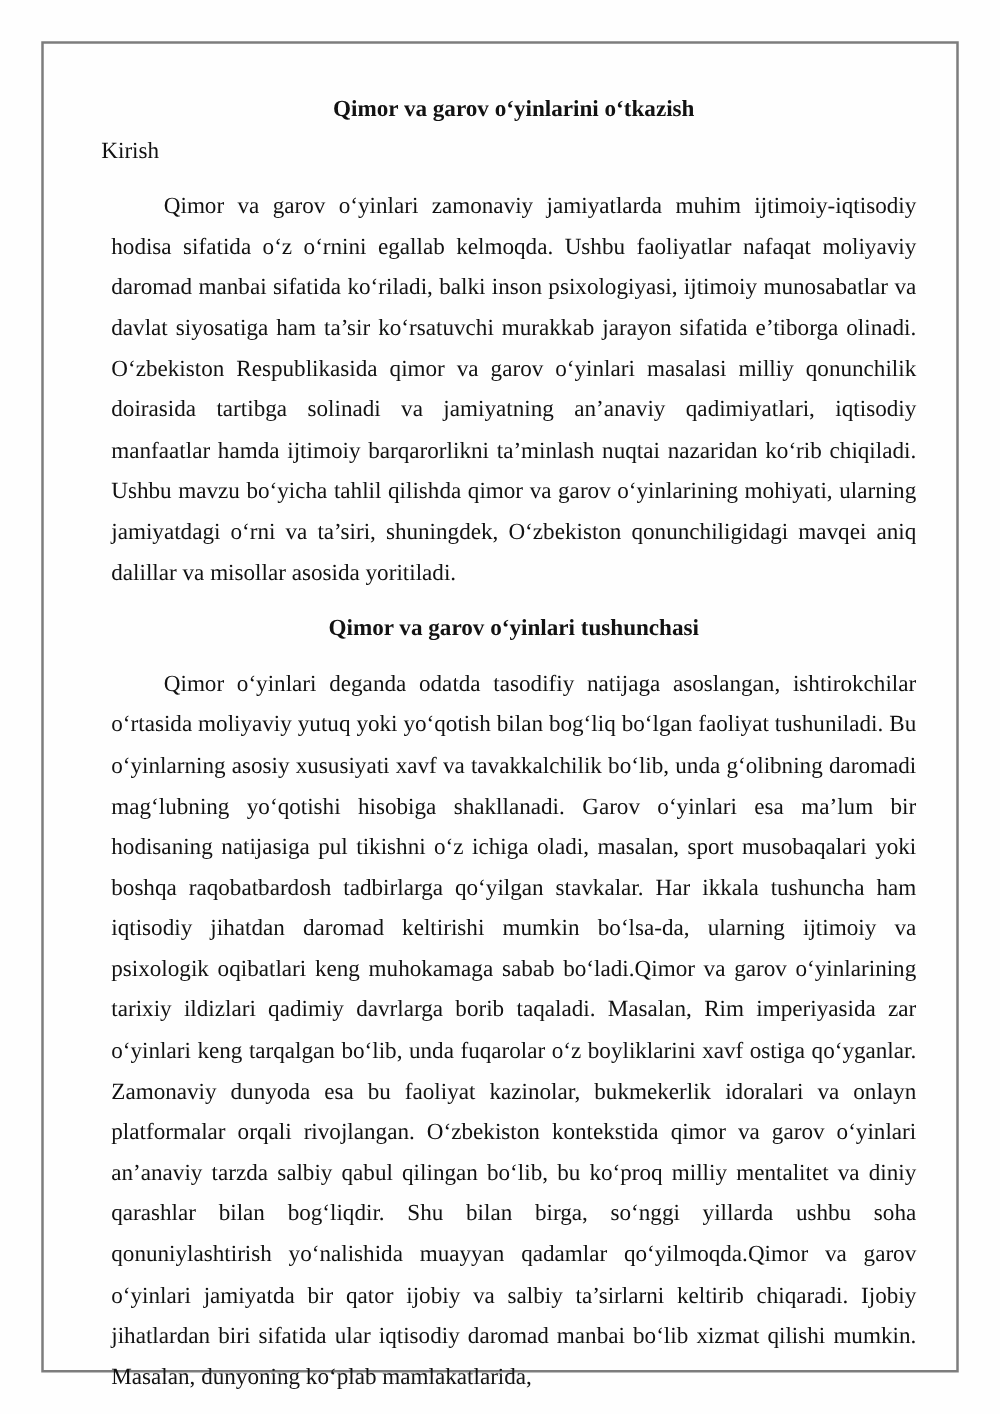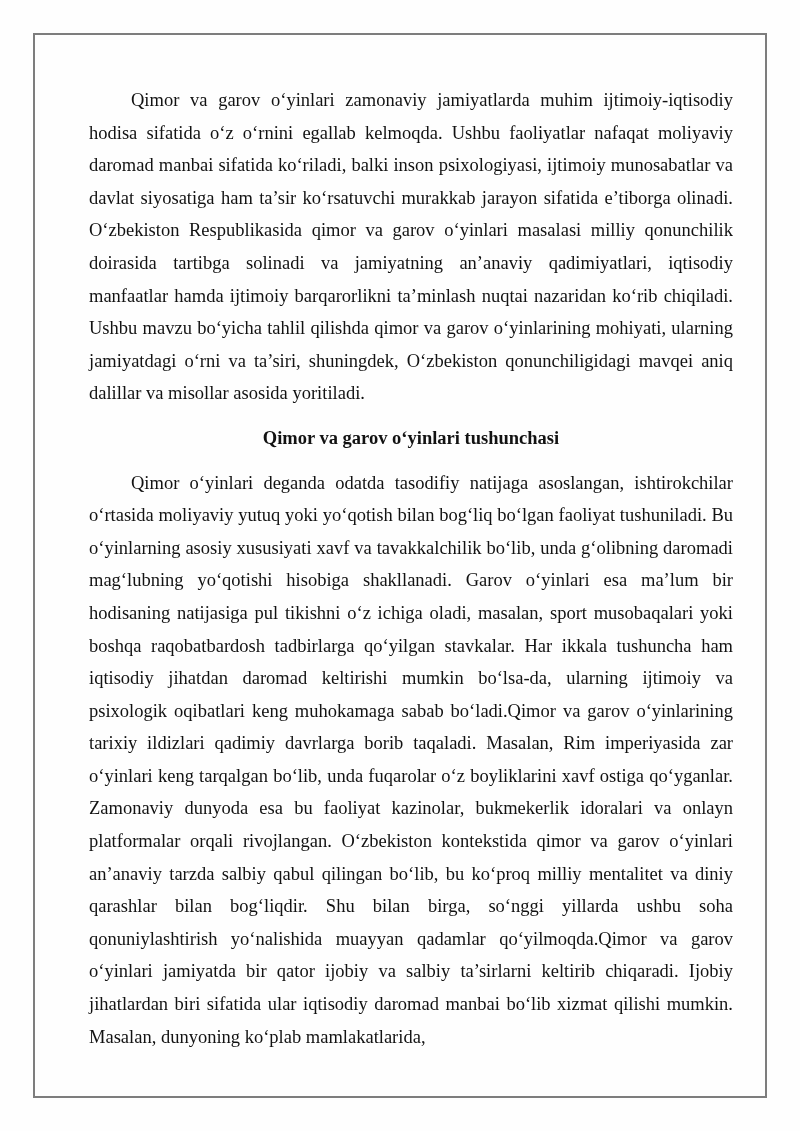--- a/index.html
+++ b/index.html
@@ -53,20 +53,22 @@
     font-weight: bold;
     margin: 0;
   }
 </style>
 </head>
 <body>
 
 <div class="page-frame"></div>
 
 <div class="content">
+  <div class="doc-title">Qimor va garov o‘yinlarini o‘tkazish</div>
 
+  <div class="section-label">Kirish</div>
 
   <p class="para">Qimor va garov o‘yinlari zamonaviy jamiyatlarda muhim ijtimoiy-iqtisodiy hodisa sifatida o‘z o‘rnini egallab kelmoqda. Ushbu faoliyatlar nafaqat moliyaviy daromad manbai sifatida ko‘riladi, balki inson psixologiyasi, ijtimoiy munosabatlar va davlat siyosatiga ham ta’sir ko‘rsatuvchi murakkab jarayon sifatida e’tiborga olinadi. O‘zbekiston Respublikasida qimor va garov o‘yinlari masalasi milliy qonunchilik doirasida tartibga solinadi va jamiyatning an’anaviy qadimiyatlari, iqtisodiy manfaatlar hamda ijtimoiy barqarorlikni ta’minlash nuqtai nazaridan ko‘rib chiqiladi. Ushbu mavzu bo‘yicha tahlil qilishda qimor va garov o‘yinlarining mohiyati, ularning jamiyatdagi o‘rni va ta’siri, shuningdek, O‘zbekiston qonunchiligidagi mavqei aniq dalillar va misollar asosida yoritiladi.</p>
 
   <div class="section-heading">Qimor va garov o‘yinlari tushunchasi</div>
 
   <p class="para">Qimor o‘yinlari deganda odatda tasodifiy natijaga asoslangan, ishtirokchilar o‘rtasida moliyaviy yutuq yoki yo‘qotish bilan bog‘liq bo‘lgan faoliyat tushuniladi. Bu o‘yinlarning asosiy xususiyati xavf va tavakkalchilik bo‘lib, unda g‘olibning daromadi mag‘lubning yo‘qotishi hisobiga shakllanadi. Garov o‘yinlari esa ma’lum bir hodisaning natijasiga pul tikishni o‘z ichiga oladi, masalan, sport musobaqalari yoki boshqa raqobatbardosh tadbirlarga qo‘yilgan stavkalar. Har ikkala tushuncha ham iqtisodiy jihatdan daromad keltirishi mumkin bo‘lsa-da, ularning ijtimoiy va psixologik oqibatlari keng muhokamaga sabab bo‘ladi.Qimor va garov o‘yinlarining tarixiy ildizlari qadimiy davrlarga borib taqaladi. Masalan, Rim imperiyasida zar o‘yinlari keng tarqalgan bo‘lib, unda fuqarolar o‘z boyliklarini xavf ostiga qo‘yganlar. Zamonaviy dunyoda esa bu faoliyat kazinolar, bukmekerlik idoralari va onlayn platformalar orqali rivojlangan. O‘zbekiston kontekstida qimor va garov o‘yinlari an’anaviy tarzda salbiy qabul qilingan bo‘lib, bu ko‘proq milliy mentalitet va diniy qarashlar bilan bog‘liqdir. Shu bilan birga, so‘nggi yillarda ushbu soha qonuniylashtirish yo‘nalishida muayyan qadamlar qo‘yilmoqda.Qimor va garov o‘yinlari jamiyatda bir qator ijobiy va salbiy ta’sirlarni keltirib chiqaradi. Ijobiy jihatlardan biri sifatida ular iqtisodiy daromad manbai bo‘lib xizmat qilishi mumkin. Masalan, dunyoning ko‘plab mamlakatlarida,</p>
 </div>
 
 </body></html>

